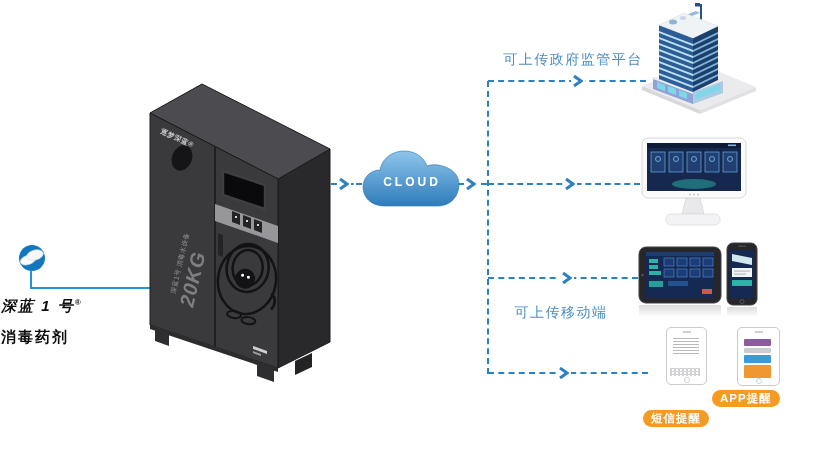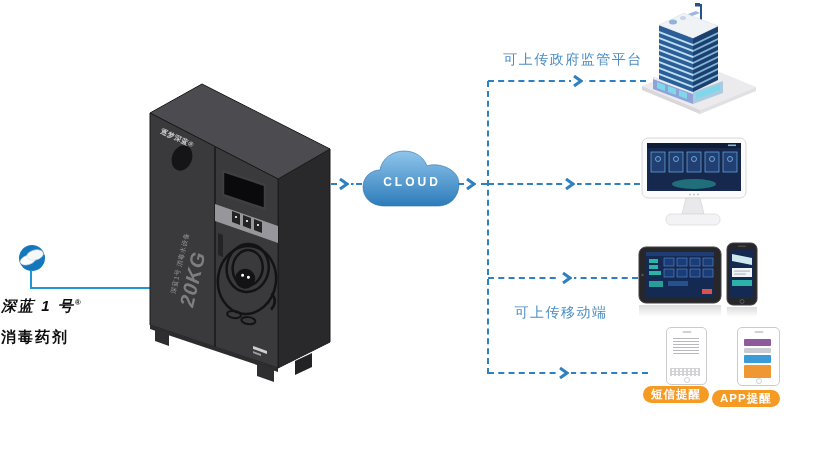--- a/index.html
+++ b/index.html
@@ -262,16 +262,16 @@
     <div class="homebtn"></div>
   </div>
   <div class="alert-phone" style="left:737px;top:327px;width:41px;height:57px;">
     <div class="spk"></div>
     <div class="bar" style="top:11px;height:7px;background:#8e5a9e;"></div>
     <div class="bar" style="top:20px;height:5px;background:#c9ccd1;"></div>
     <div class="bar" style="top:27px;height:8px;background:#3b9bd8;"></div>
     <div class="bar" style="top:37px;height:13px;background:#ef9733;"></div>
     <div class="homebtn"></div>
   </div>
-  <div class="badge" style="left:643px;top:386px;">短信提醒</div>
+  <div class="badge" style="left:643px;top:410px;">短信提醒</div>
   <div class="badge" style="left:712px;top:390px;">APP提醒</div>
 
 </div>
 
 </body></html>

